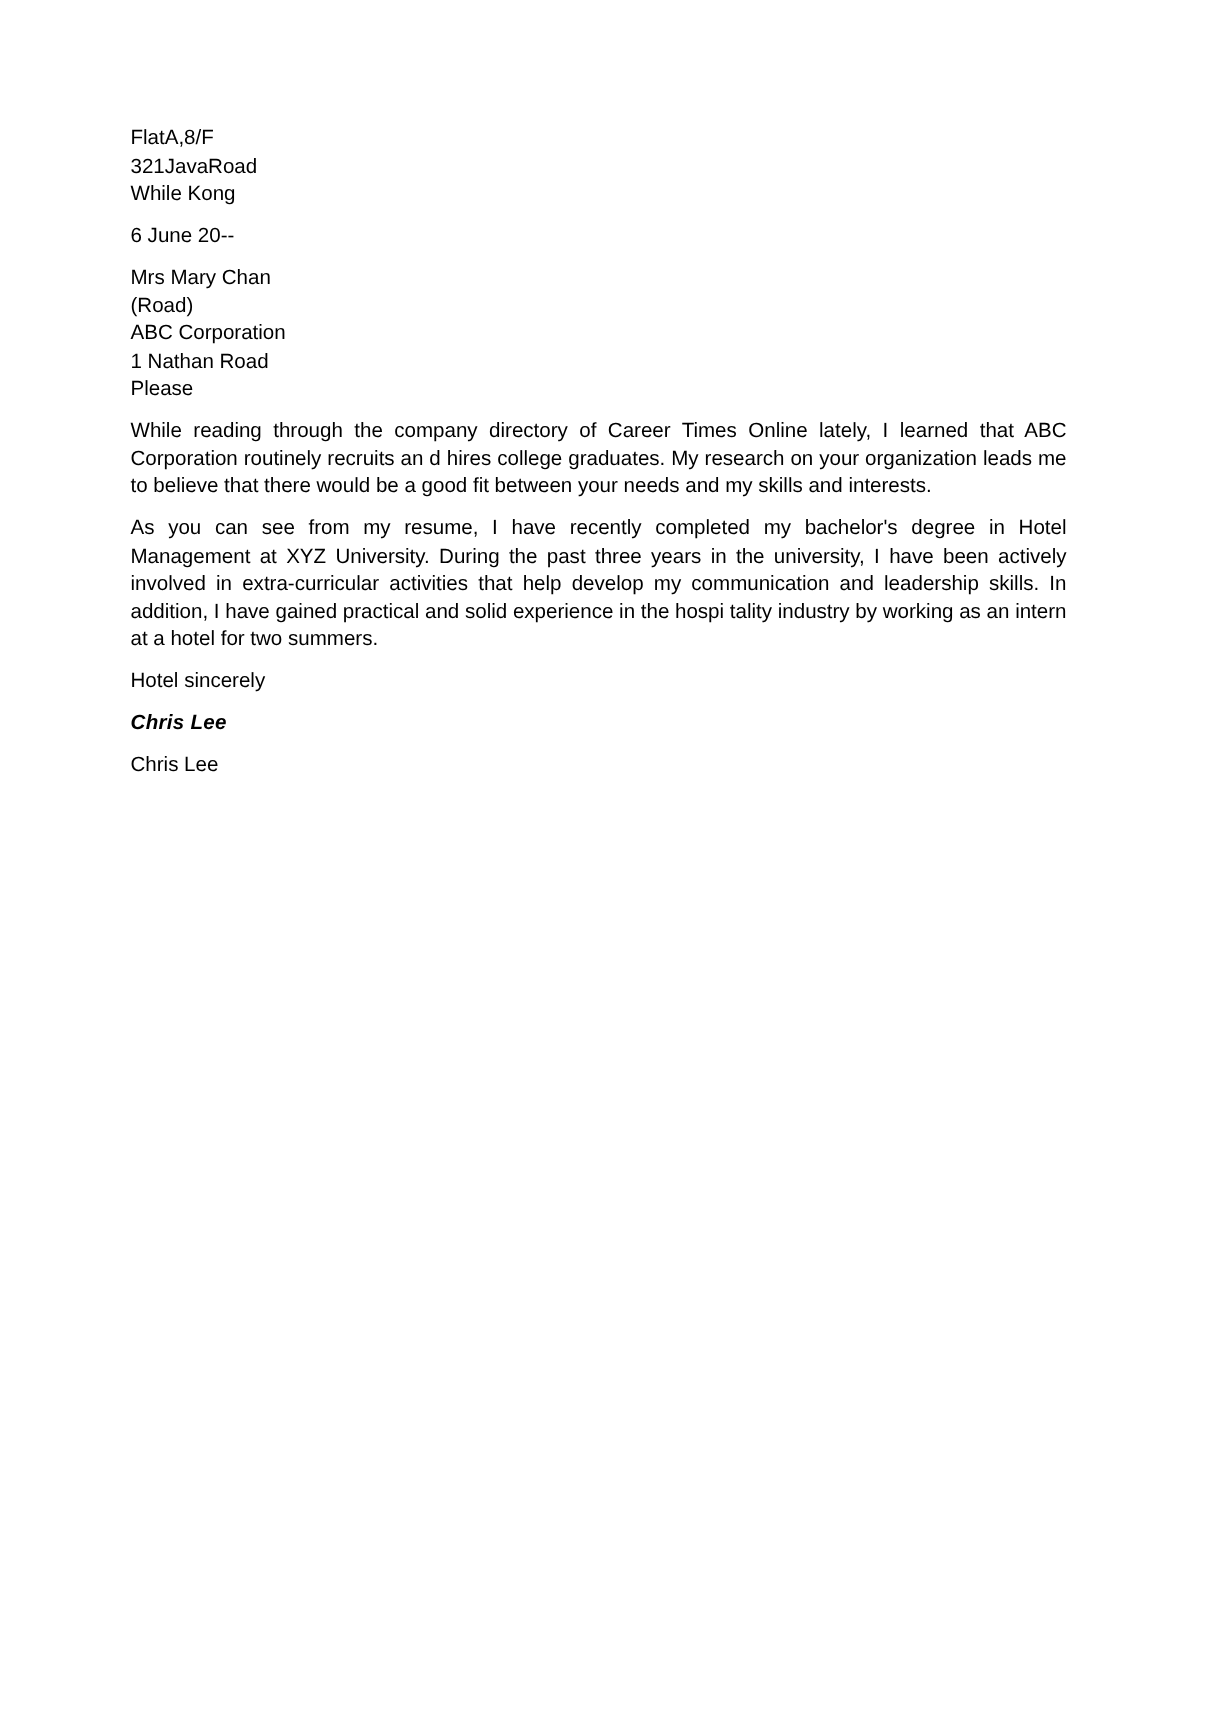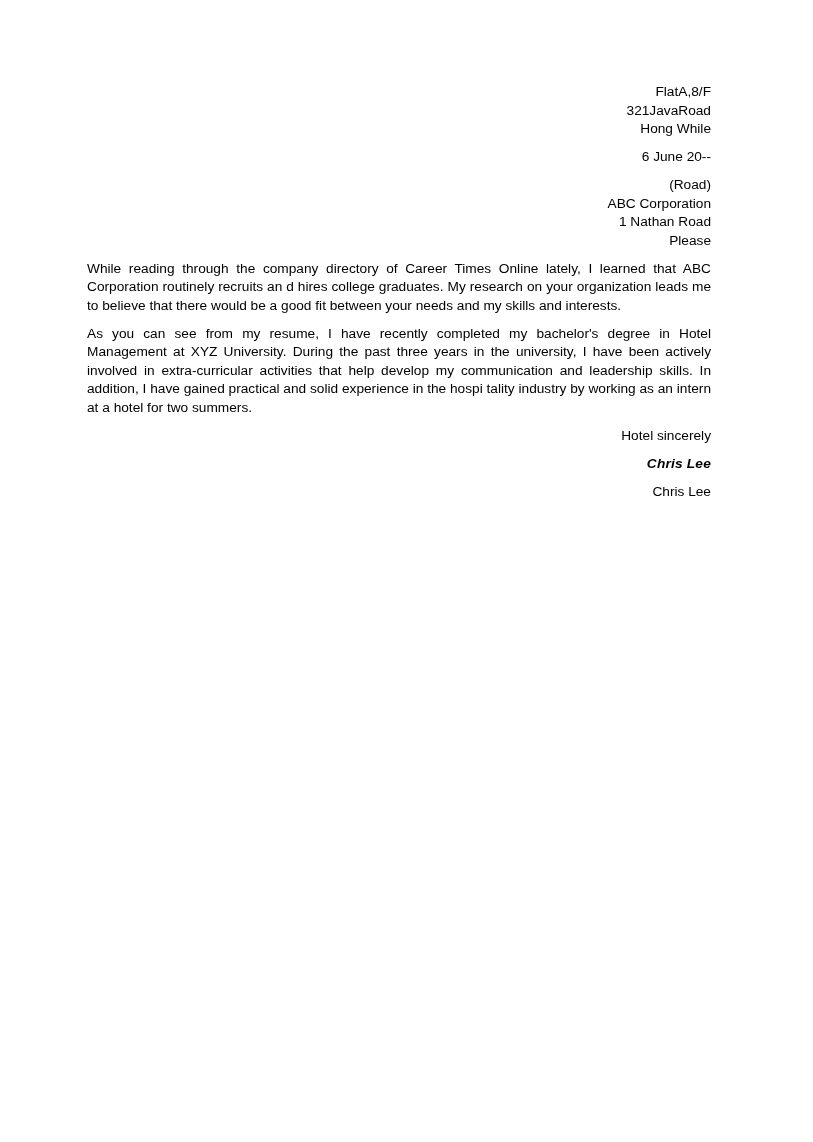--- a/index.html
+++ b/index.html
@@ -18,21 +18,20 @@
   .letter {
     position: absolute;
     top: 83px;
     left: 87px;
     width: 624px;
     font-size: 13.7px;
     line-height: 18.5px;
   }
   .block {
     margin: 0 0 9.5px 0;
-    text-align: right;
   }
   .line {
     white-space: pre;
   }
   .para {
     text-align: justify;
     margin: 0 0 9.5px 0;
   }
   .signature {
     font-weight: bold;
@@ -41,28 +40,29 @@
   }
 </style>
 </head>
 <body>
 
 <div class="letter">
 
   <div class="block">
     <div class="line">FlatA,8/F</div>
     <div class="line">321JavaRoad</div>
-    <div class="line">Hong While</div>
+    <div class="line">While Kong</div>
   </div>
 
   <div class="block">
     <div class="line">6 June 20--</div>
   </div>
 
   <div class="block">
+    <div class="line">Mrs Mary Chan</div>
     <div class="line">(Road)</div>
     <div class="line">ABC Corporation</div>
     <div class="line">1 Nathan Road</div>
     <div class="line">Please</div>
   </div>
 
 
   <p class="para">While reading through the company directory of Career Times Online lately, I learned that ABC Corporation routinely recruits an d hires college graduates. My research on your organization leads me to believe that there would be a good fit between your needs and my skills and interests.</p>
   <p class="para">As you can see from my resume, I have recently completed my bachelor's degree in Hotel Management at XYZ University. During the past three years in the university, I have been actively involved in extra-curricular activities that help develop my communication and leadership skills. In addition, I have gained practical and solid experience in the hospi tality industry by working as an intern at a hotel for two summers.</p>
 

